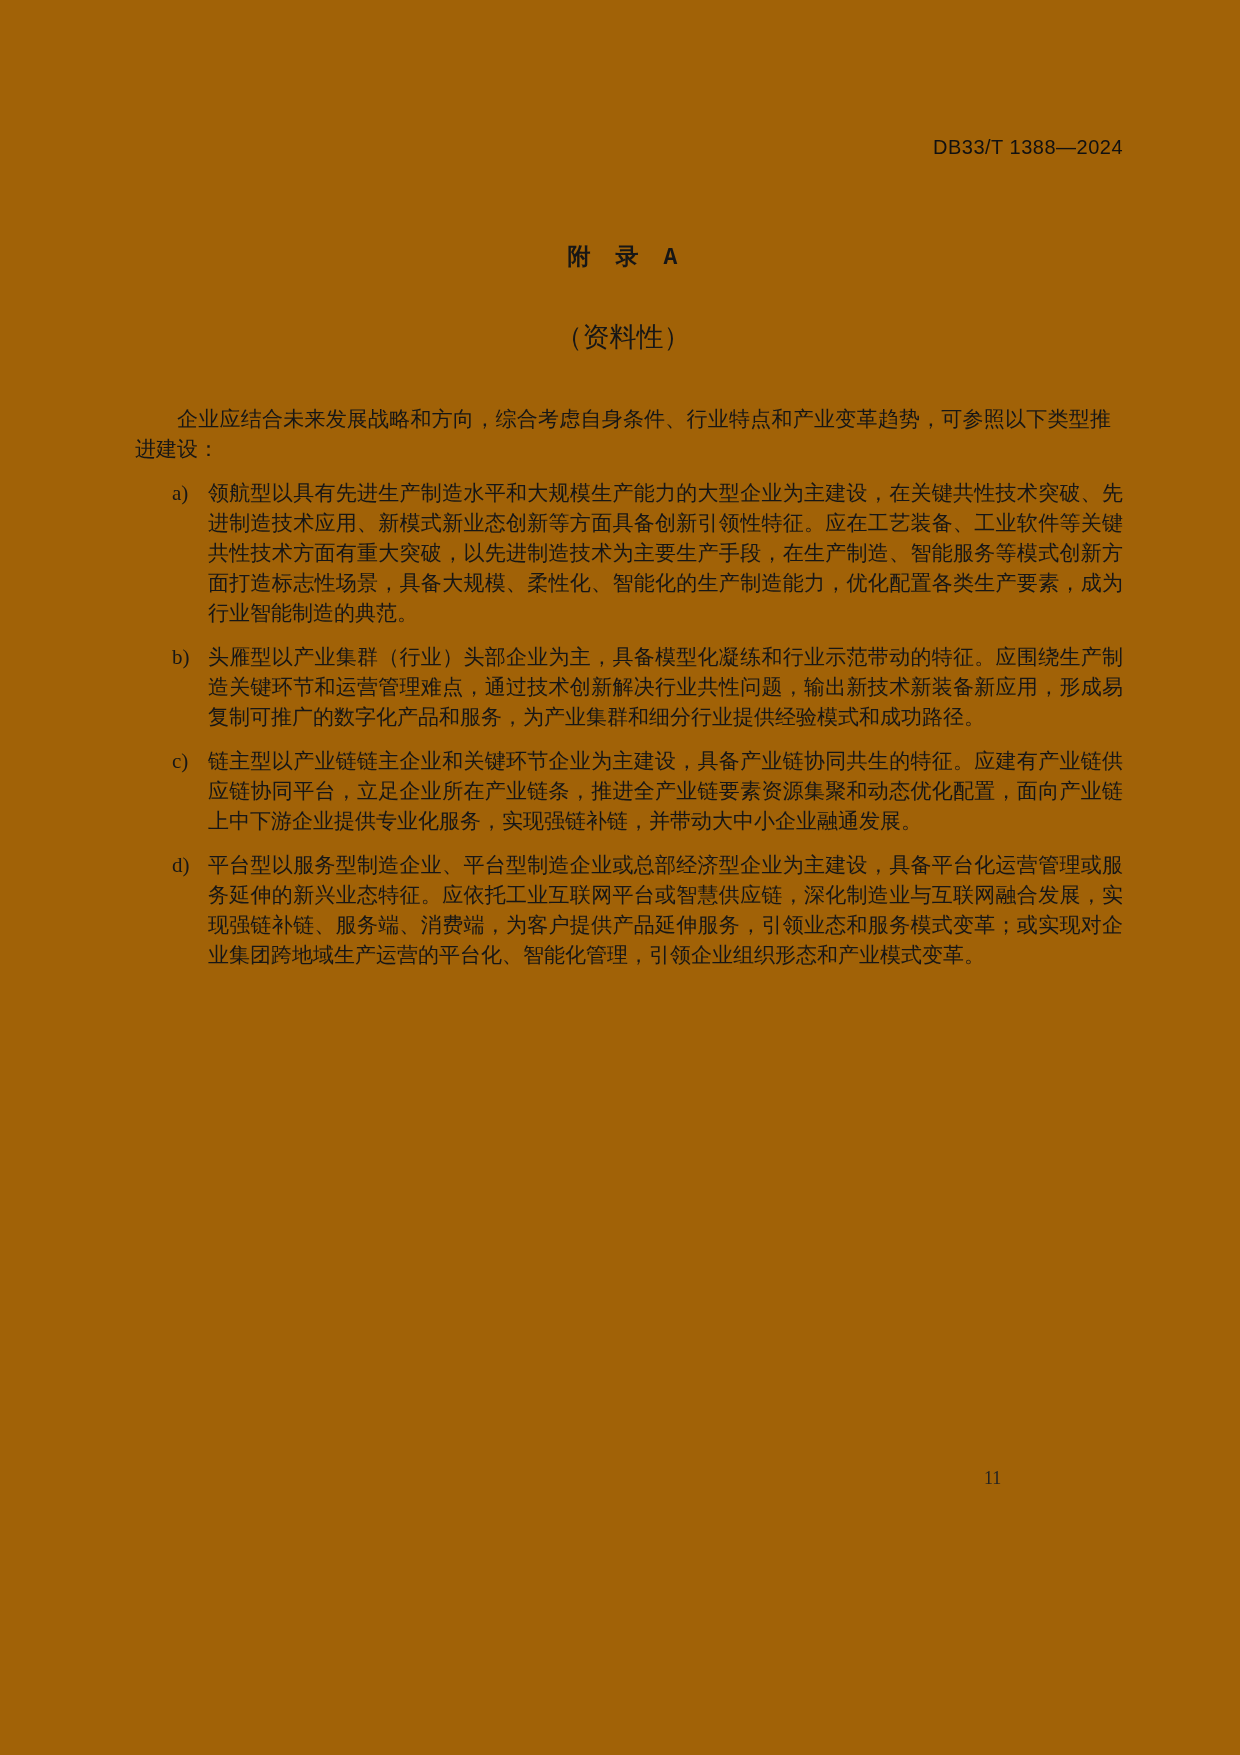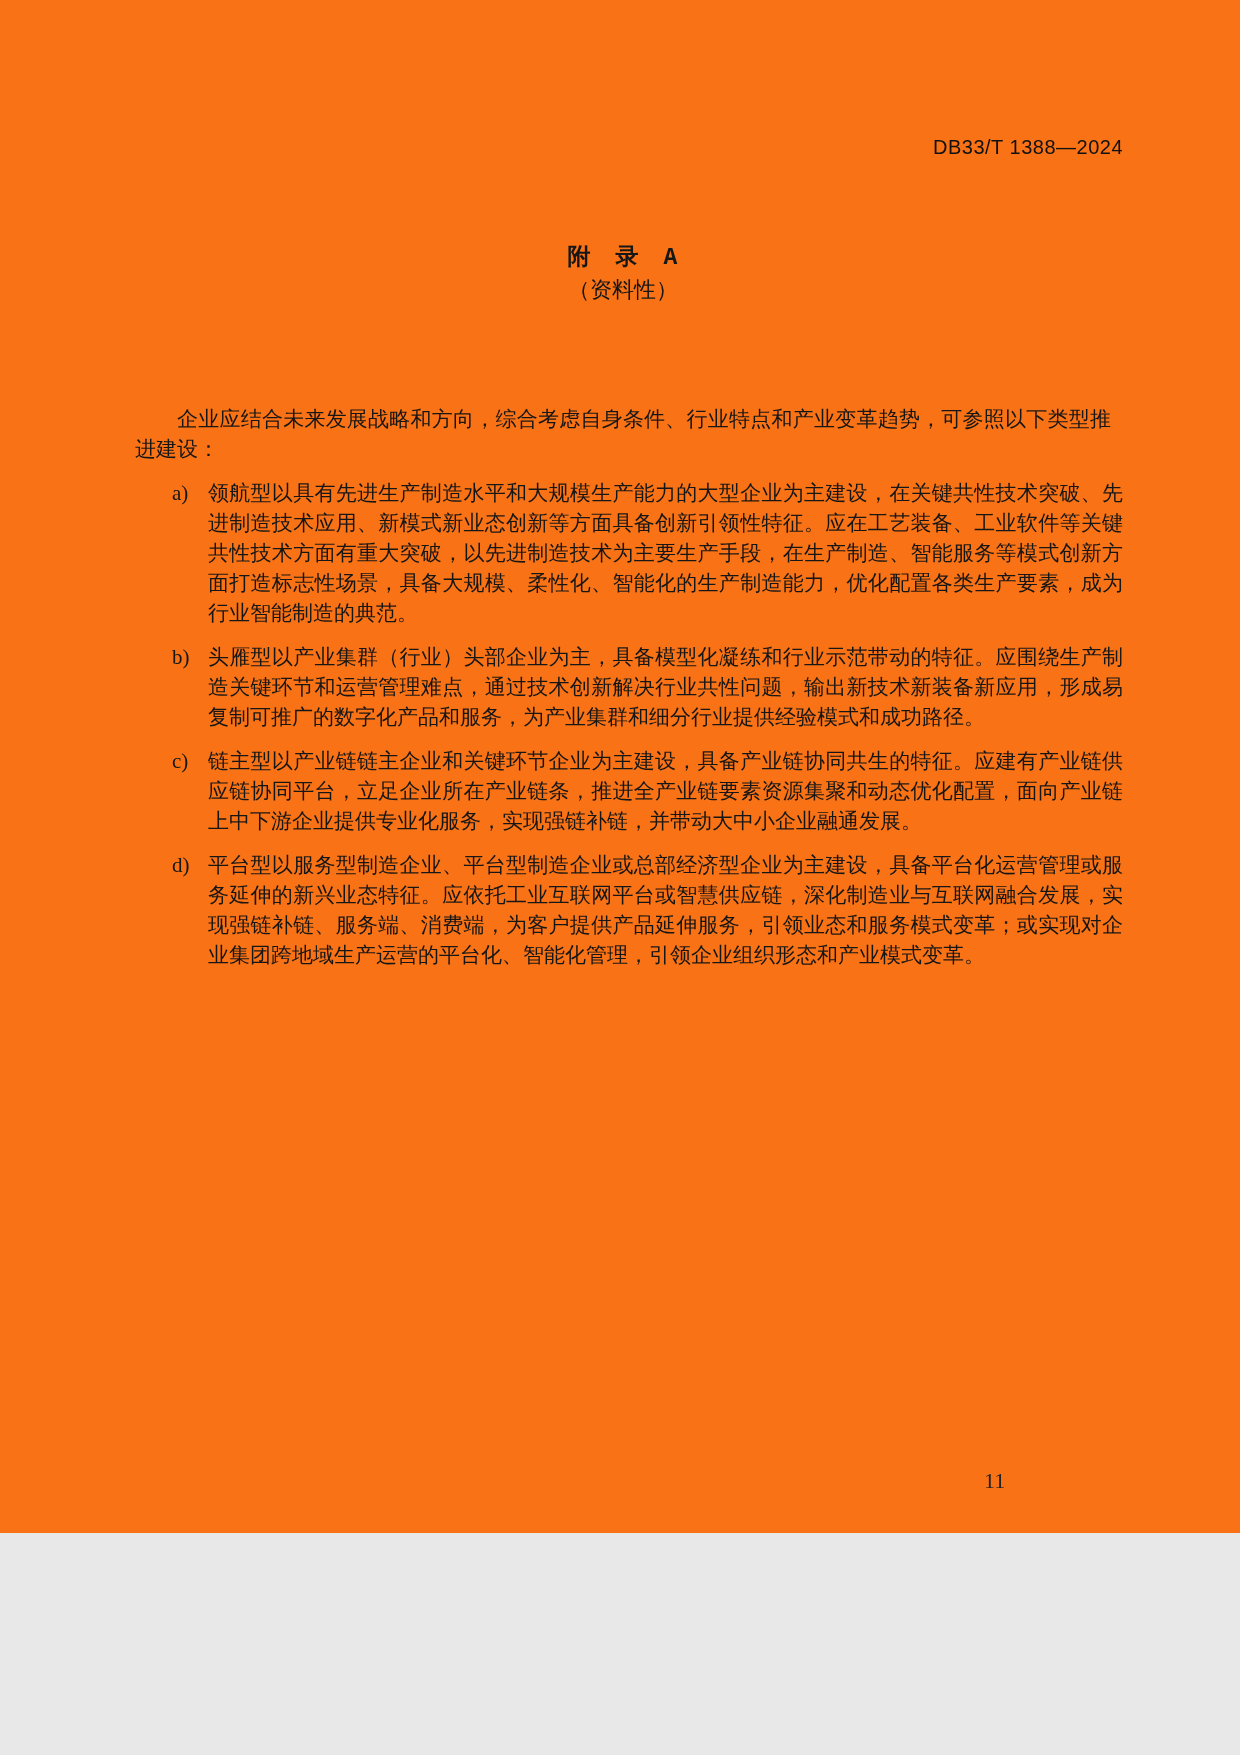--- a/index.html
+++ b/index.html
@@ -3,23 +3,23 @@
 <meta charset="utf-8">
 <style>
   html, body {
     margin: 0;
     padding: 0;
     background: #e8e8e8;
   }
   .page {
     position: relative;
     width: 1240px;
-    height: 1533px;
+    height: 1755px;
     margin: 0 auto;
-    background: #f97316;
+    background: #a16207;
     color: #161616;
     font-family: "Liberation Serif", "DejaVu Serif", serif;
     overflow: hidden;
   }
   .std-header {
     position: absolute;
     top: 136px;
     left: 123px;
     width: 1000px;
     text-align: right;
@@ -38,22 +38,23 @@
   }
   .title-line {
     line-height: 33px;
   }
   .title-main {
     font-size: 23px;
     font-weight: bold;
     letter-spacing: 1px;
   }
   .title-sub {
-    font-size: 22px;
+    font-size: 27px;
     font-weight: normal;
+    margin-top: 48px;
   }
   .title-name {
     font-size: 23px;
     font-weight: bold;
   }
   .content {
     position: absolute;
     top: 392px;
     left: 123px;
     width: 1000px;
@@ -80,21 +81,21 @@
     font-family: "Liberation Serif", "DejaVu Serif", serif;
   }
   .item-text {
     flex: 1;
     text-align: justify;
   }
   .page-number {
     position: absolute;
     top: 1468px;
     left: 984px;
-    font-size: 22px;
+    font-size: 18px;
     font-family: "Liberation Serif", "DejaVu Serif", serif;
     color: #222;
   }
 </style>
 </head>
 <body>
 
 <div class="page">
 
   <div class="std-header">DB33/T 1388—2024</div>

